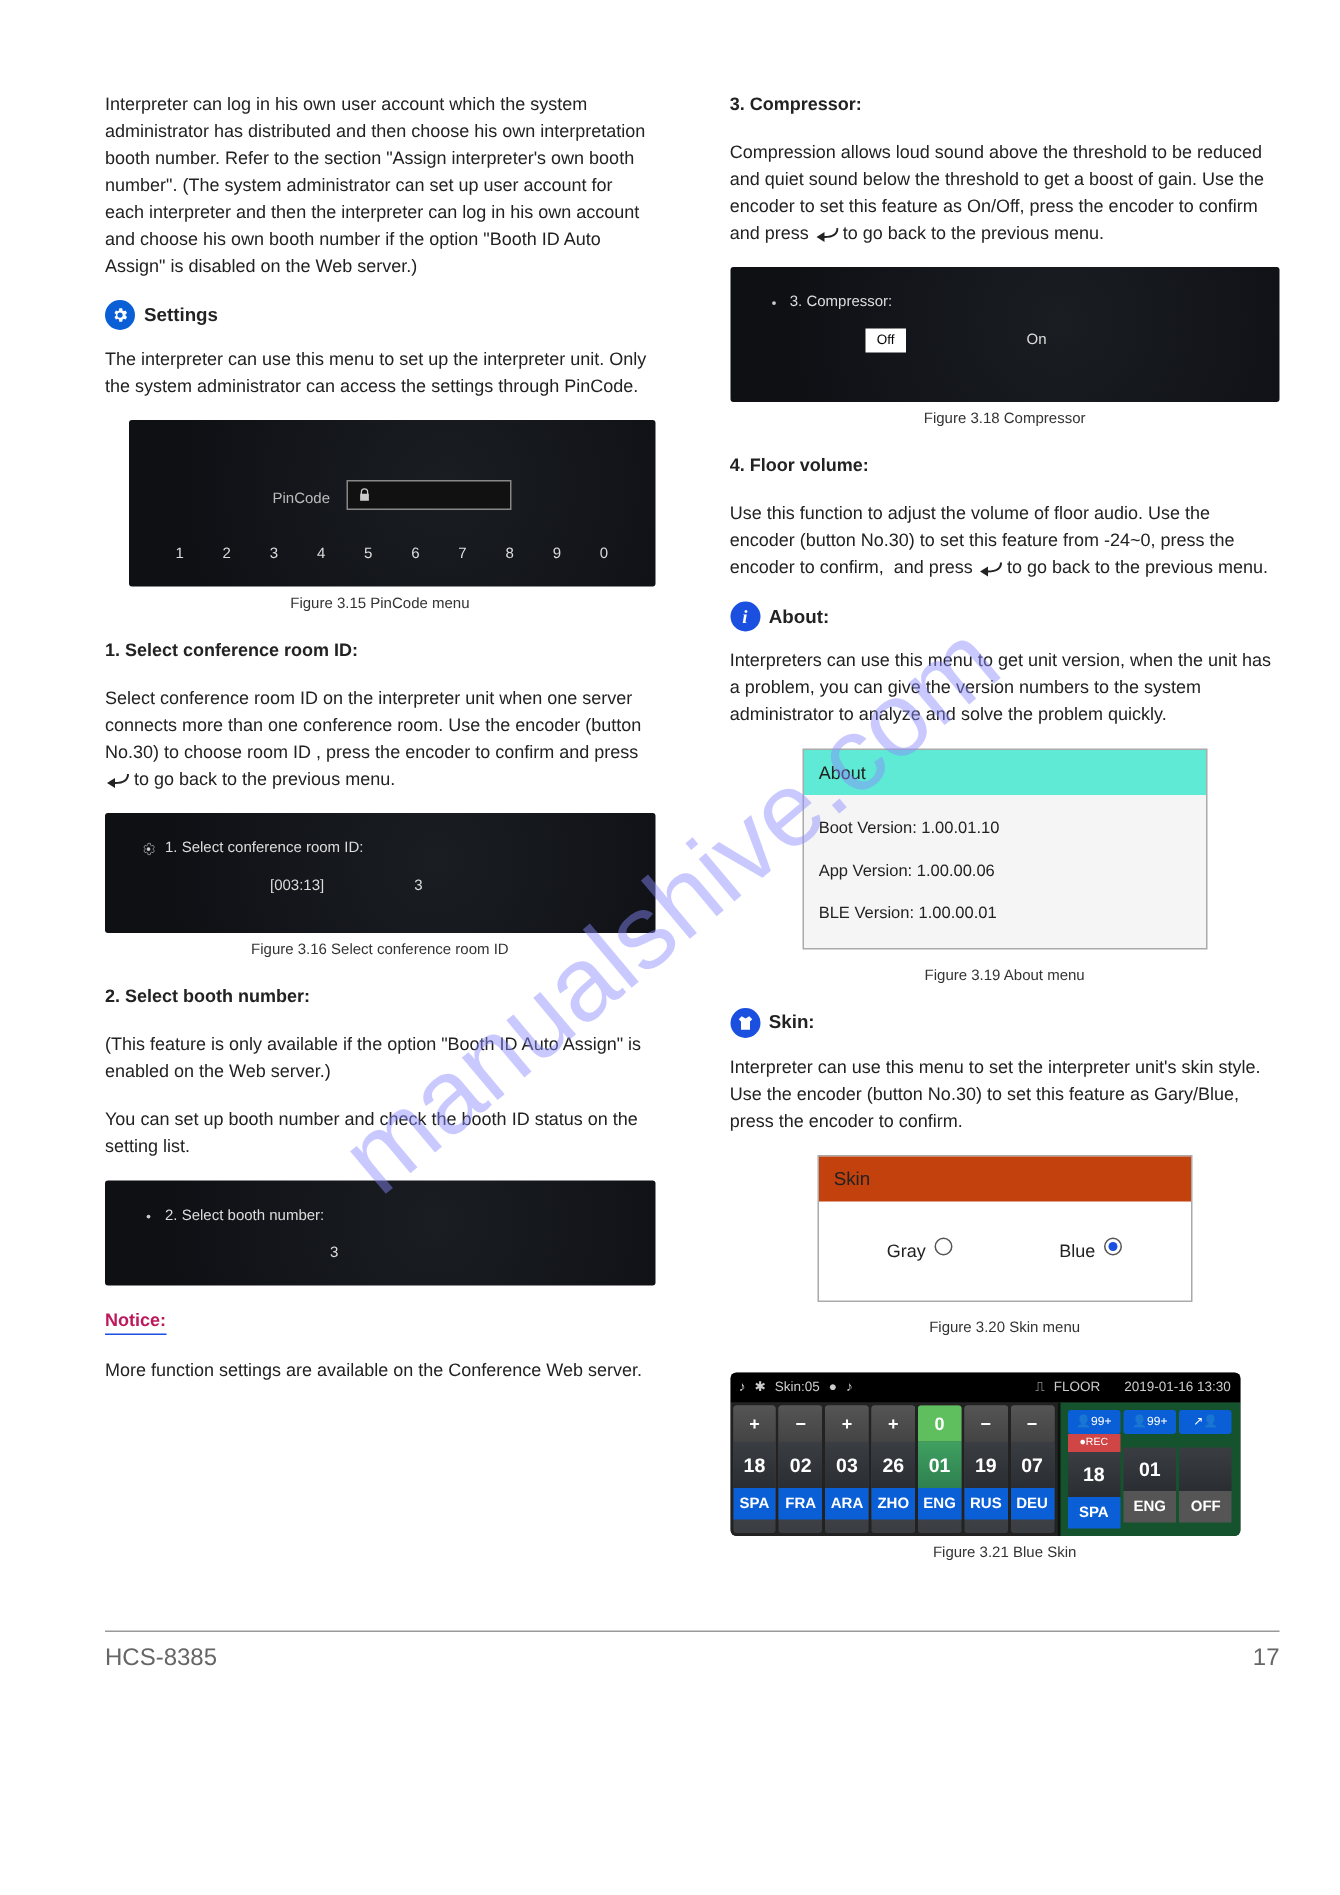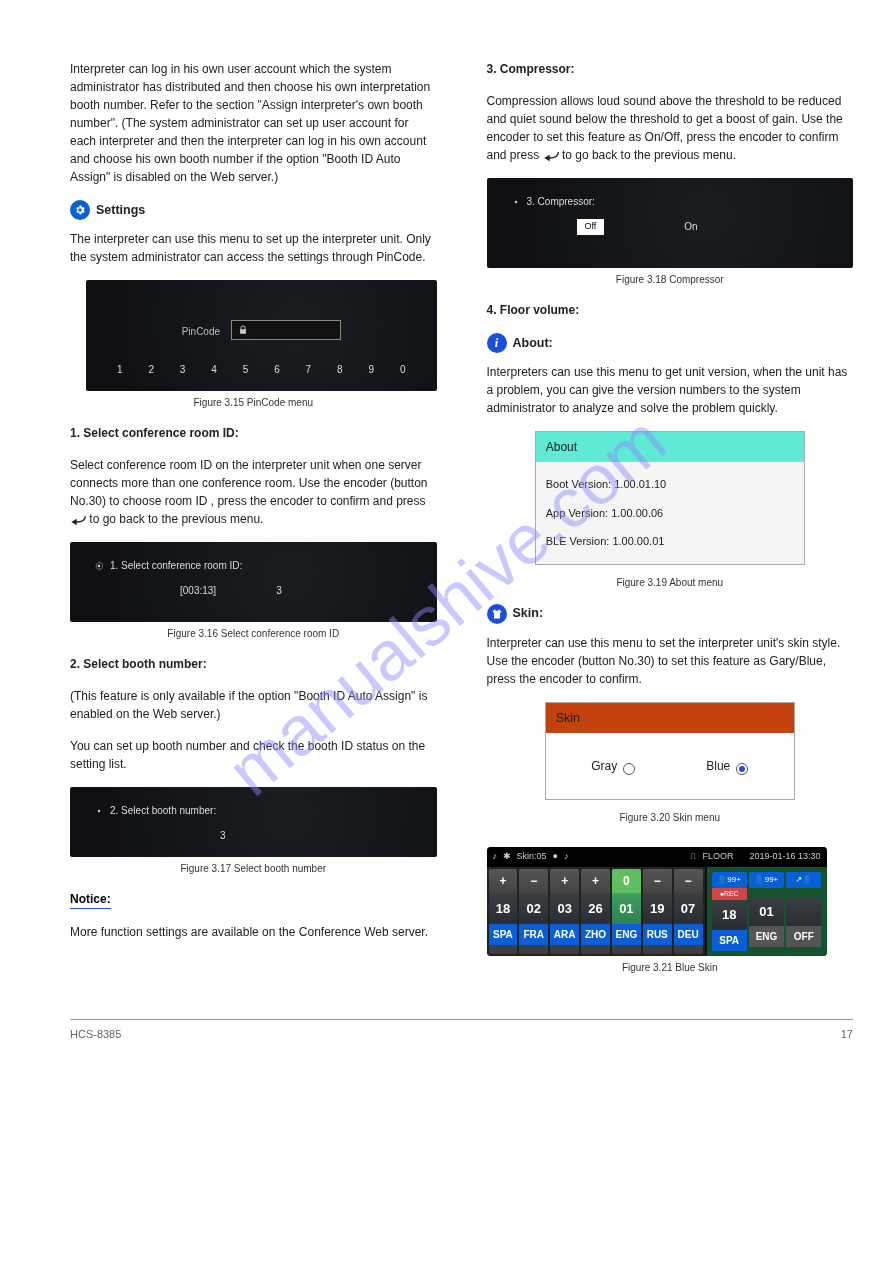--- a/index.html
+++ b/index.html
@@ -37,30 +37,30 @@
   .shot .center { text-align:center; }
   .pincode-box {
     display:inline-flex; align-items:center; gap:6px;
     border:1px solid #888; padding:3px 6px; width: 110px; height:20px;
     background:#111;
   }
   .lock { width:10px; height:10px; }
   .digits { display:flex; justify-content:space-around; padding: 4px 8px; font-size:10px;}
   .dim { color:#bbb; }
   .figcap { text-align:center; font-size:10px; color:#333; margin-top:-10px; margin-bottom:14px;}
-  .notice { color:#000000; border-bottom:1px solid #1a4fe0; display:inline-block; font-weight:bold; }
+  .notice { color:#be185d; border-bottom:1px solid #1a4fe0; display:inline-block; font-weight:bold; }
   .btn-off { background:#fff; color:#000; padding:1px 8px; font-size:9px; display:inline-block;}
   .about-box { border:1px solid #aaa; font-size:11px; margin: 10px auto 20px auto; width: 270px;}
   .about-box .hdr { background:#5eead4; padding:6px 10px; font-size:12px;}
   .about-box .body { padding: 8px 10px; background:#f5f5f5;}
   .about-box .line { padding: 6px 0; }
   .skin-box { border:1px solid #aaa; width: 250px; margin: 10px auto 20px auto;}
   .skin-box .hdr { background:#c2410c; padding:6px 10px; font-size:12.5px;}
   .skin-box .body { padding: 24px 10px; display:flex; justify-content:space-around;}
-  .radio { display:inline-flex; align-items:flex-end; gap:6px;}
+  .radio { display:inline-flex; align-items:flex-start; gap:6px;}
   .radio .circ { width:12px; height:12px; border:1px solid #555; border-radius:50%; display:inline-block; position:relative;}
   .radio .dot { position:absolute; top:2px; left:2px; width:6px; height:6px; border-radius:50%; background:#1a4fe0;}
   
   .panel { width: 340px; margin: 8px 0 14px 0; background:#222; border-radius:4px; overflow:hidden; font-family: Arial, sans-serif;}
   .panel .top { background:#000; color:#ccc; display:flex; align-items:center; padding:3px 6px; font-size:9px; gap:6px;}
   .panel .top .spacer { flex:1;}
   .panel .grid { display:flex; gap:2px; padding:2px; background:#222;}
   .panel .cell { flex:1; background:linear-gradient(#555,#3a3d42); color:#fff; text-align:center; border-radius:2px;}
   .panel .cell .pm { background:linear-gradient(#555,#444); padding:3px 0; border-radius:2px 2px 0 0; font-size:12px; font-weight:bold;}
   .panel .cell .pm.green { background:#5fbf5f;}
@@ -71,21 +71,21 @@
   .panel .right .col2 { flex:1; text-align:center; color:#fff;}
   .panel .right .badge { background:#0a5fd6; font-size:8px; padding:2px 0; border-radius:2px;}
   .panel .right .rec { background:#d04545; font-size:7px; padding:1px 0;}
   .panel .right .num2 { background:linear-gradient(#3a3d42,#2a2d32); padding:5px 0; font-weight:bold; font-size:13px;}
   .panel .right .lang2 { padding:3px 0; font-size:10px; font-weight:bold;}
   .panel .right .lang2.spa { background:#0a5fd6;}
   .panel .right .lang2.eng { background:#555;}
   .panel .right .lang2.off { background:#555;}
   .panel-wrap { display:flex;}
   hr.footer { margin: 0 40px 0 70px; border:none; border-top:1px solid #999;}
-  .foot { display:flex; justify-content:space-between; padding: 6px 40px 0 70px; font-size:11px; color:#666;}
+  .foot { display:flex; justify-content:space-between; padding: 6px 40px 0 70px; font-size:16px; color:#666;}
   
   .wm {
     position:absolute; left:50%; top:48%;
     transform: translate(-50%,-50%) rotate(-40deg);
     font-size:70px; color:#8a8aff; opacity:0.45;
     font-family: Arial; pointer-events:none; z-index:5;
     white-space:nowrap; font-weight:normal;
   }
   svg { display:block;}
 </style>
@@ -170,21 +170,20 @@
     <div class="row-title">
       <svg class="gear" viewBox="0 0 24 24" fill="#ccc">
             <circle cx="12" cy="12" r="3"></circle>
           </svg>
       <span>2. Select booth number:</span>
     </div>
     <div style="padding-left:140px;">
       <span>3</span>
     </div>
   </div>
-  <div class="figcap">Figure 3.17 Select booth number</div>
 
   <p class="para" style="margin-top:10px;">
     <span class="notice">Notice:</span>
   </p>
   <p class="para">More function settings are available on the Conference Web server.</p>
 </div>
 
 <div class="col">
   <p class="para"><b>3. Compressor:</b></p>
   <p class="para">
@@ -203,20 +202,27 @@
       <span>3. Compressor:</span>
     </div>
     <div style="padding-left:80px; display:flex; gap:80px; align-items:center;">
       <span class="btn-off">Off</span>
       <span>On</span>
     </div>
   </div>
   <div class="figcap">Figure 3.18 Compressor</div>
 
   <p class="para"><b>4. Floor volume:</b></p>
+  <p class="para">
+    Use this function to adjust the volume of floor audio. Use the encoder (button No.30) to set this feature from -24~0, press the encoder to confirm, &nbsp;and press
+    <span class="arrow-back"><svg viewBox="0 0 24 16">
+            <path d="M22 2 Q22 10 10 10 L10 6 L2 11 L10 16 L10 12 Q24 12 24 2 Z" fill="#222"></path>
+          </svg></span>
+    to go back to the previous menu.
+  </p>
 
   <div class="heading">
     <span class="icon-circle ic-info">i</span>
     <span>About:</span>
   </div>
   <p class="para">Interpreters can use this menu to get unit version, when the unit has a problem, you can give the version numbers to the system administrator to analyze and solve the problem quickly.</p>
 
   <div class="about-box">
     <div class="hdr">About</div>
     <div class="body">

